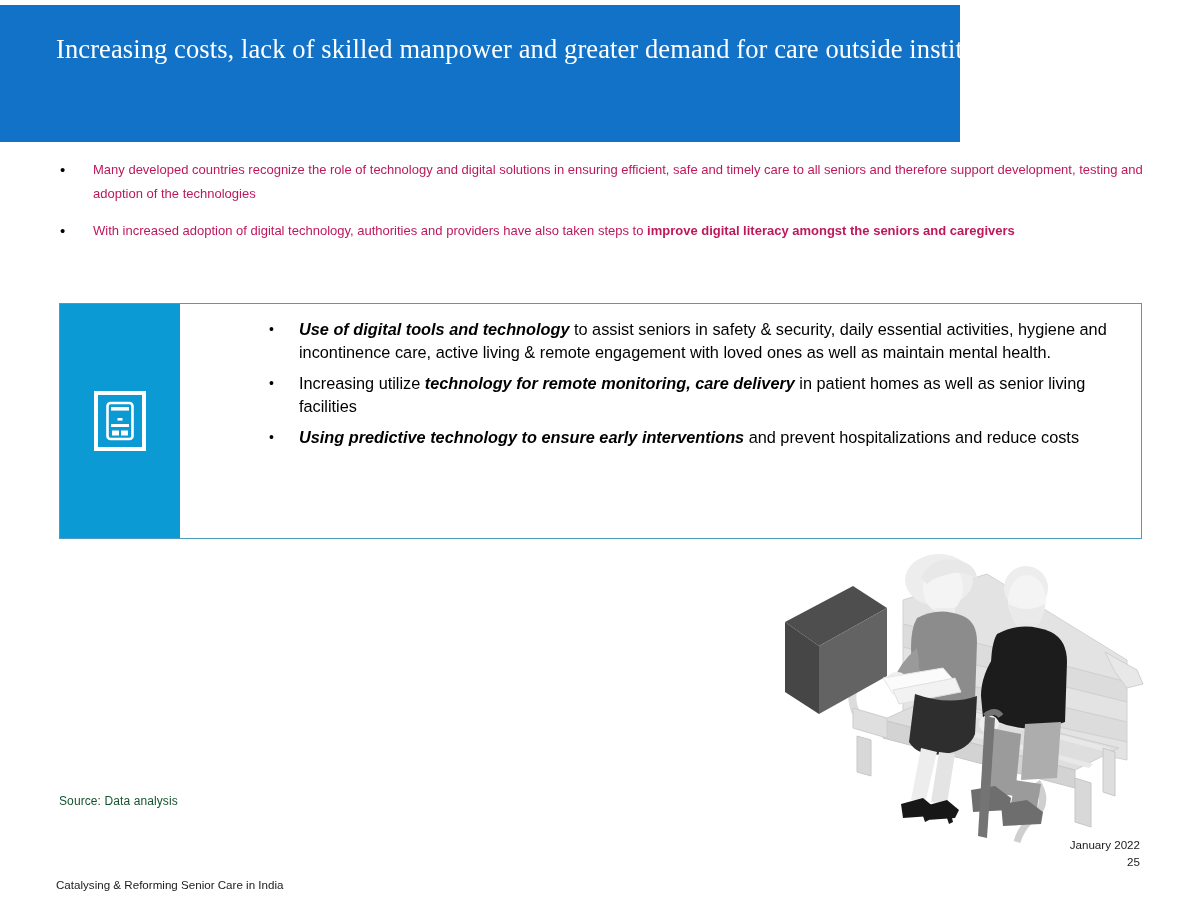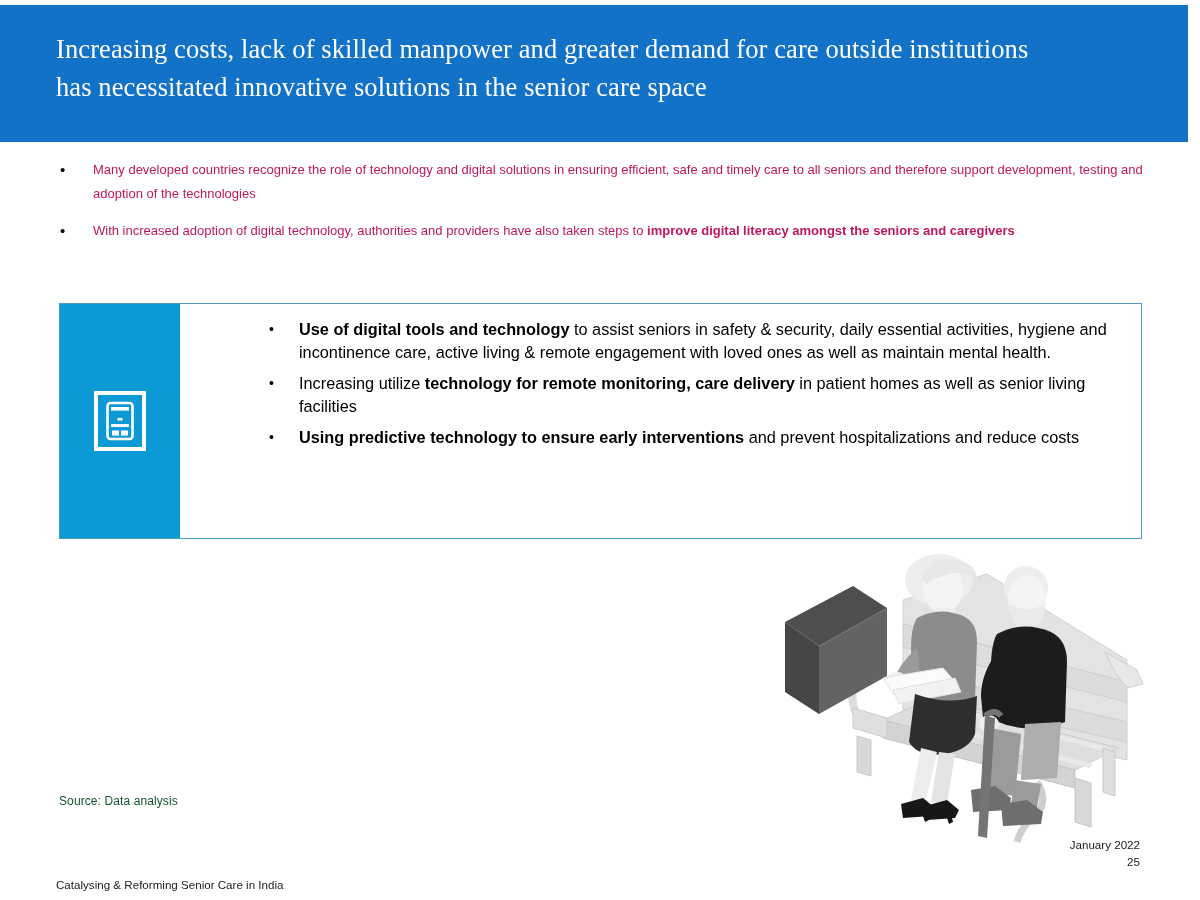--- a/index.html
+++ b/index.html
@@ -7,21 +7,21 @@
     width: 1200px; height: 900px;
     background: #ffffff;
     font-family: "Liberation Sans", sans-serif;
     overflow: hidden;
   }
   .slide { position: relative; width: 1200px; height: 900px; background: #fff; }
 
   
   .title-band {
     position: absolute; left: 0; top: 5px;
-    width: 1188px; height: 137px;
+    width: 960px; height: 137px;
     background: #1272c8;
   }
   .title-text {
     position: absolute; left: 56px; top: 25px; width: 1110px;
     color: #ffffff;
     font-family: "Liberation Serif", serif;
     font-size: 26.5px;
     line-height: 38px;
     letter-spacing: .1px;
     font-weight: 400;
@@ -63,21 +63,21 @@
   .callout-head {
     font-size: 16.3px; line-height: 22px; color: #000; margin-bottom: 8px;
   }
   .callout-head b { font-weight: bold; }
   .cb-row { display: flex; margin-bottom: 8px; }
   .cb-mark {
     width: 30px; flex: 0 0 30px;
     color: #000; font-size: 14px; line-height: 23px;
   }
   .cb-text { flex: 1; color: #000; font-size: 16.3px; line-height: 23px; }
-  .cb-text b { font-weight: bold; }
+  .cb-text b { font-weight: bold; font-style: italic; }
 
   
   .illustration {
     position: absolute; left: 775px; top: 552px;
     width: 370px; height: 300px;
   }
   .illustration svg { display: block; width: 100%; height: 100%; }
 
   
   .source-note {
@@ -99,21 +99,20 @@
 </style>
 </head>
 <body>
 
 <div class="slide">
 
   <div class="title-band">
     <div class="title-text">
       <span>Increasing costs, lack of skilled manpower and greater demand for care outside institutions</span>
       <br>
-      <span>has necessitated innovative solutions in the senior care space</span>
     </div>
   </div>
 
   <div class="top-bullets">
 
     <div class="tb-row">
       <div class="tb-mark">•</div>
       <div class="tb-text"><span>Many developed countries recognize the role of technology and digital solutions in ensuring efficient, safe and timely care to all seniors and therefore support development, testing and adoption of the technologies</span><b></b><span></span></div>
     </div>
 

